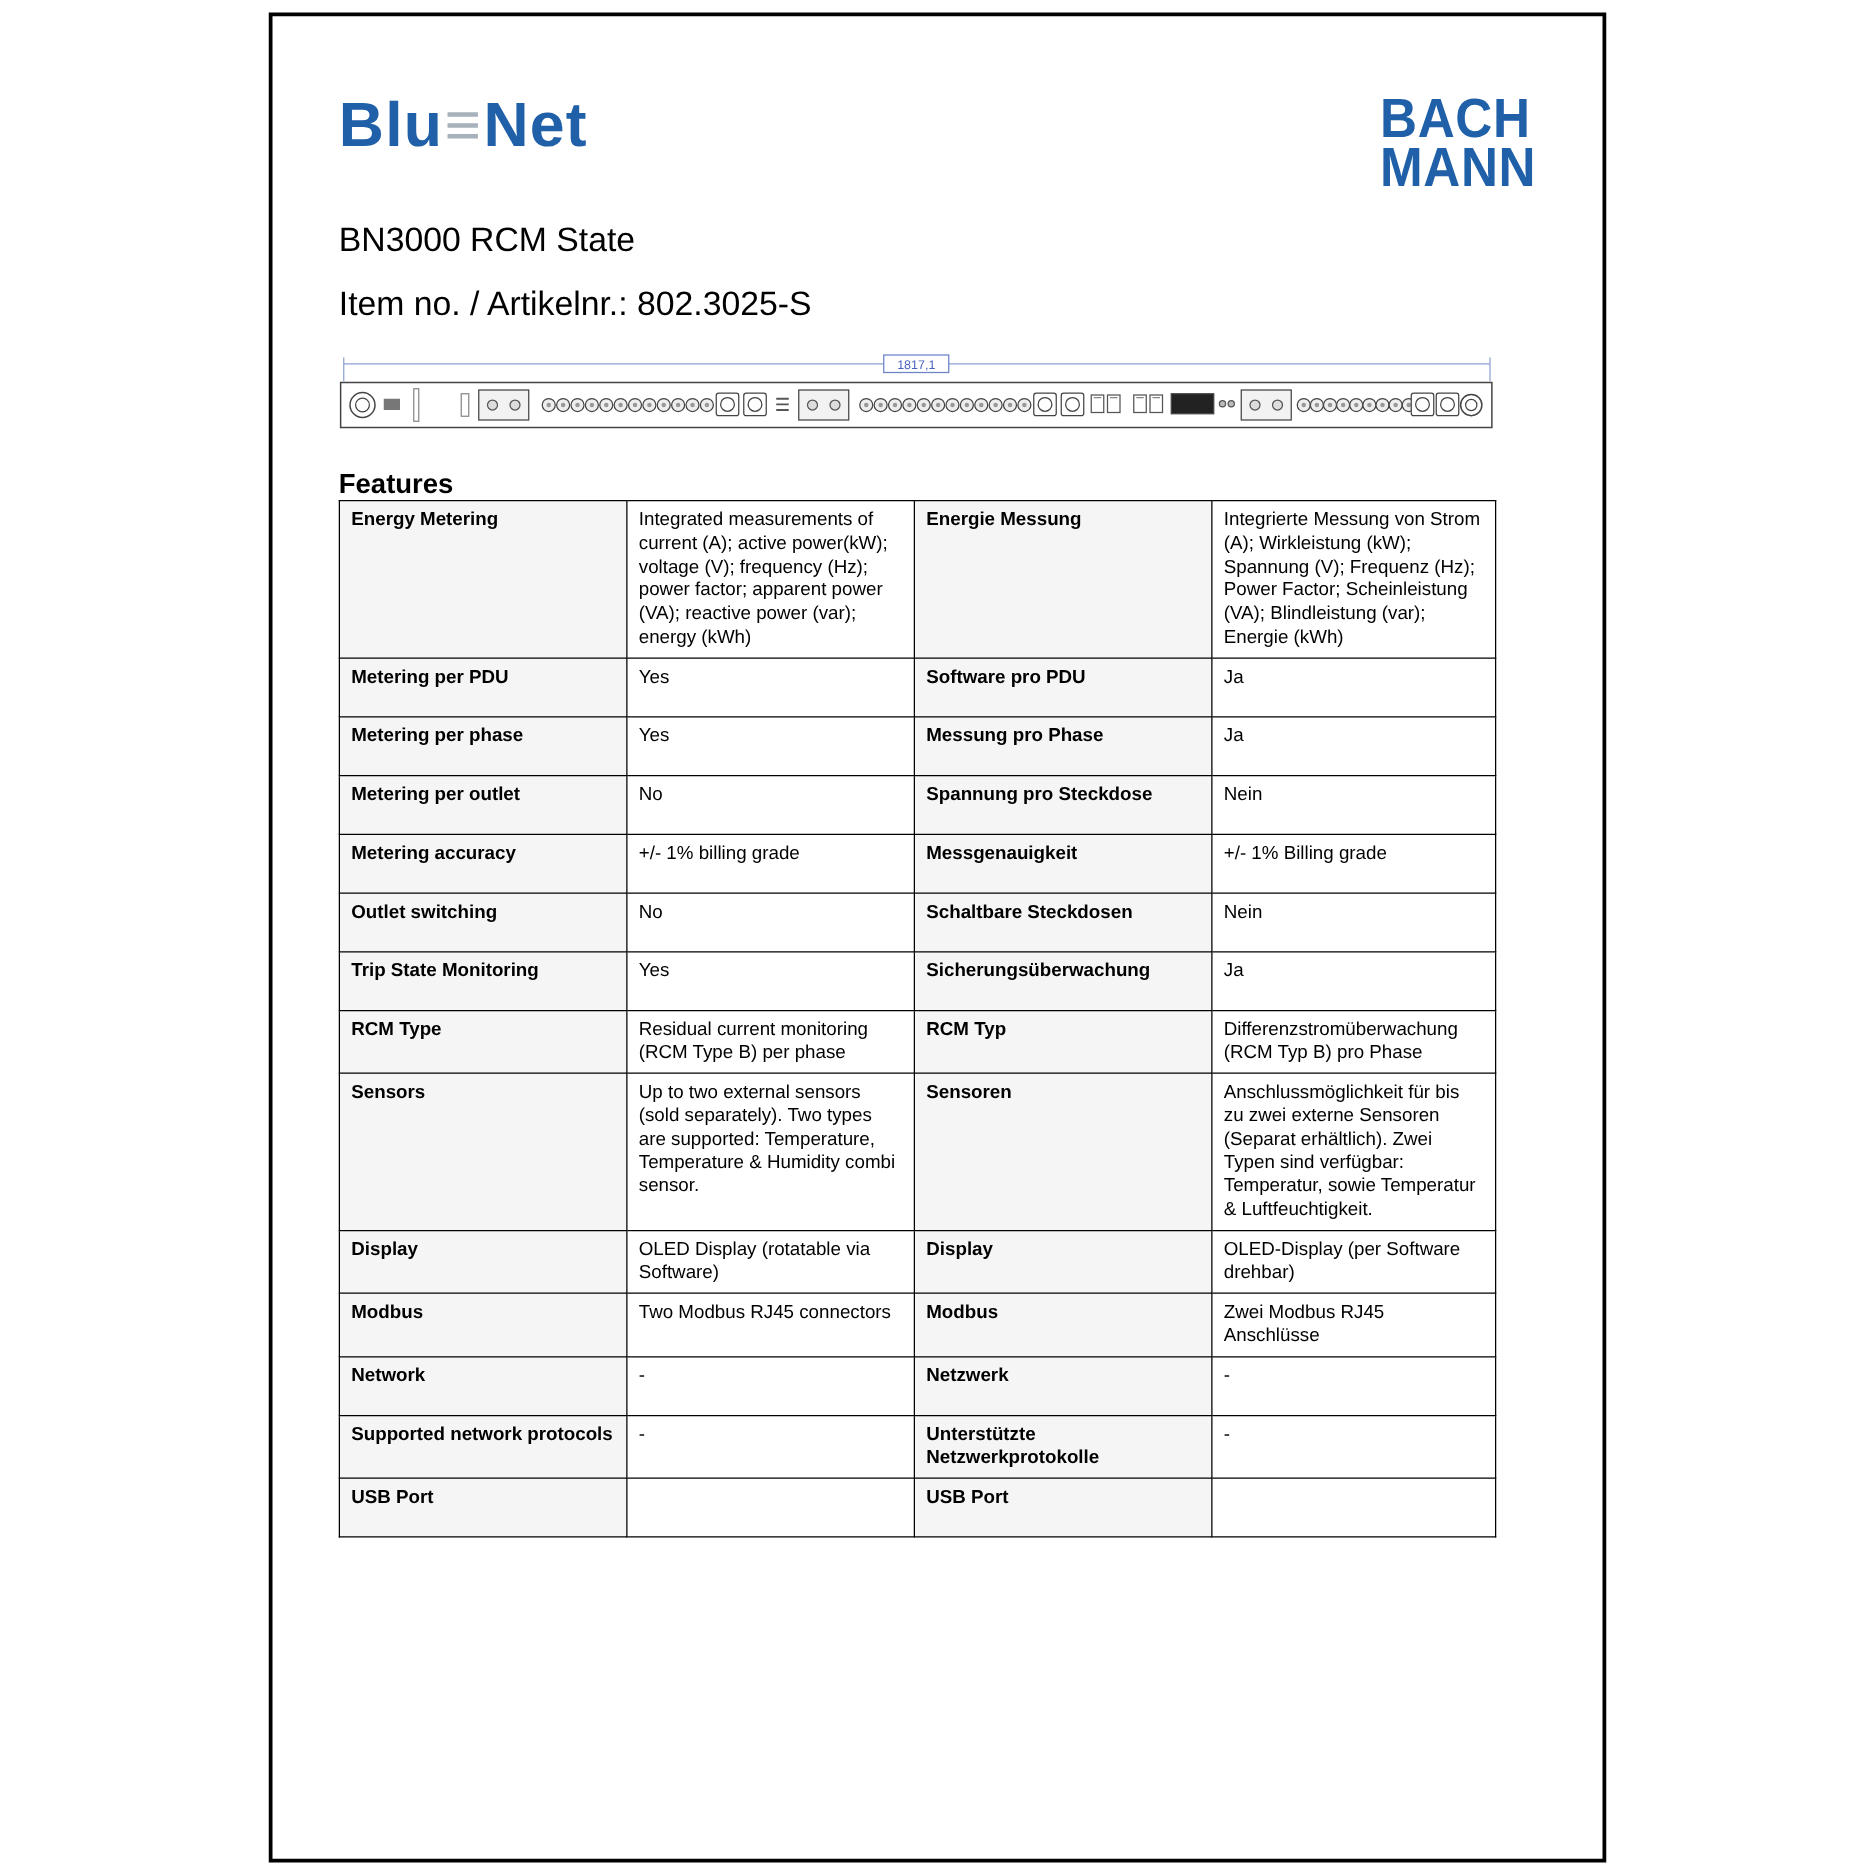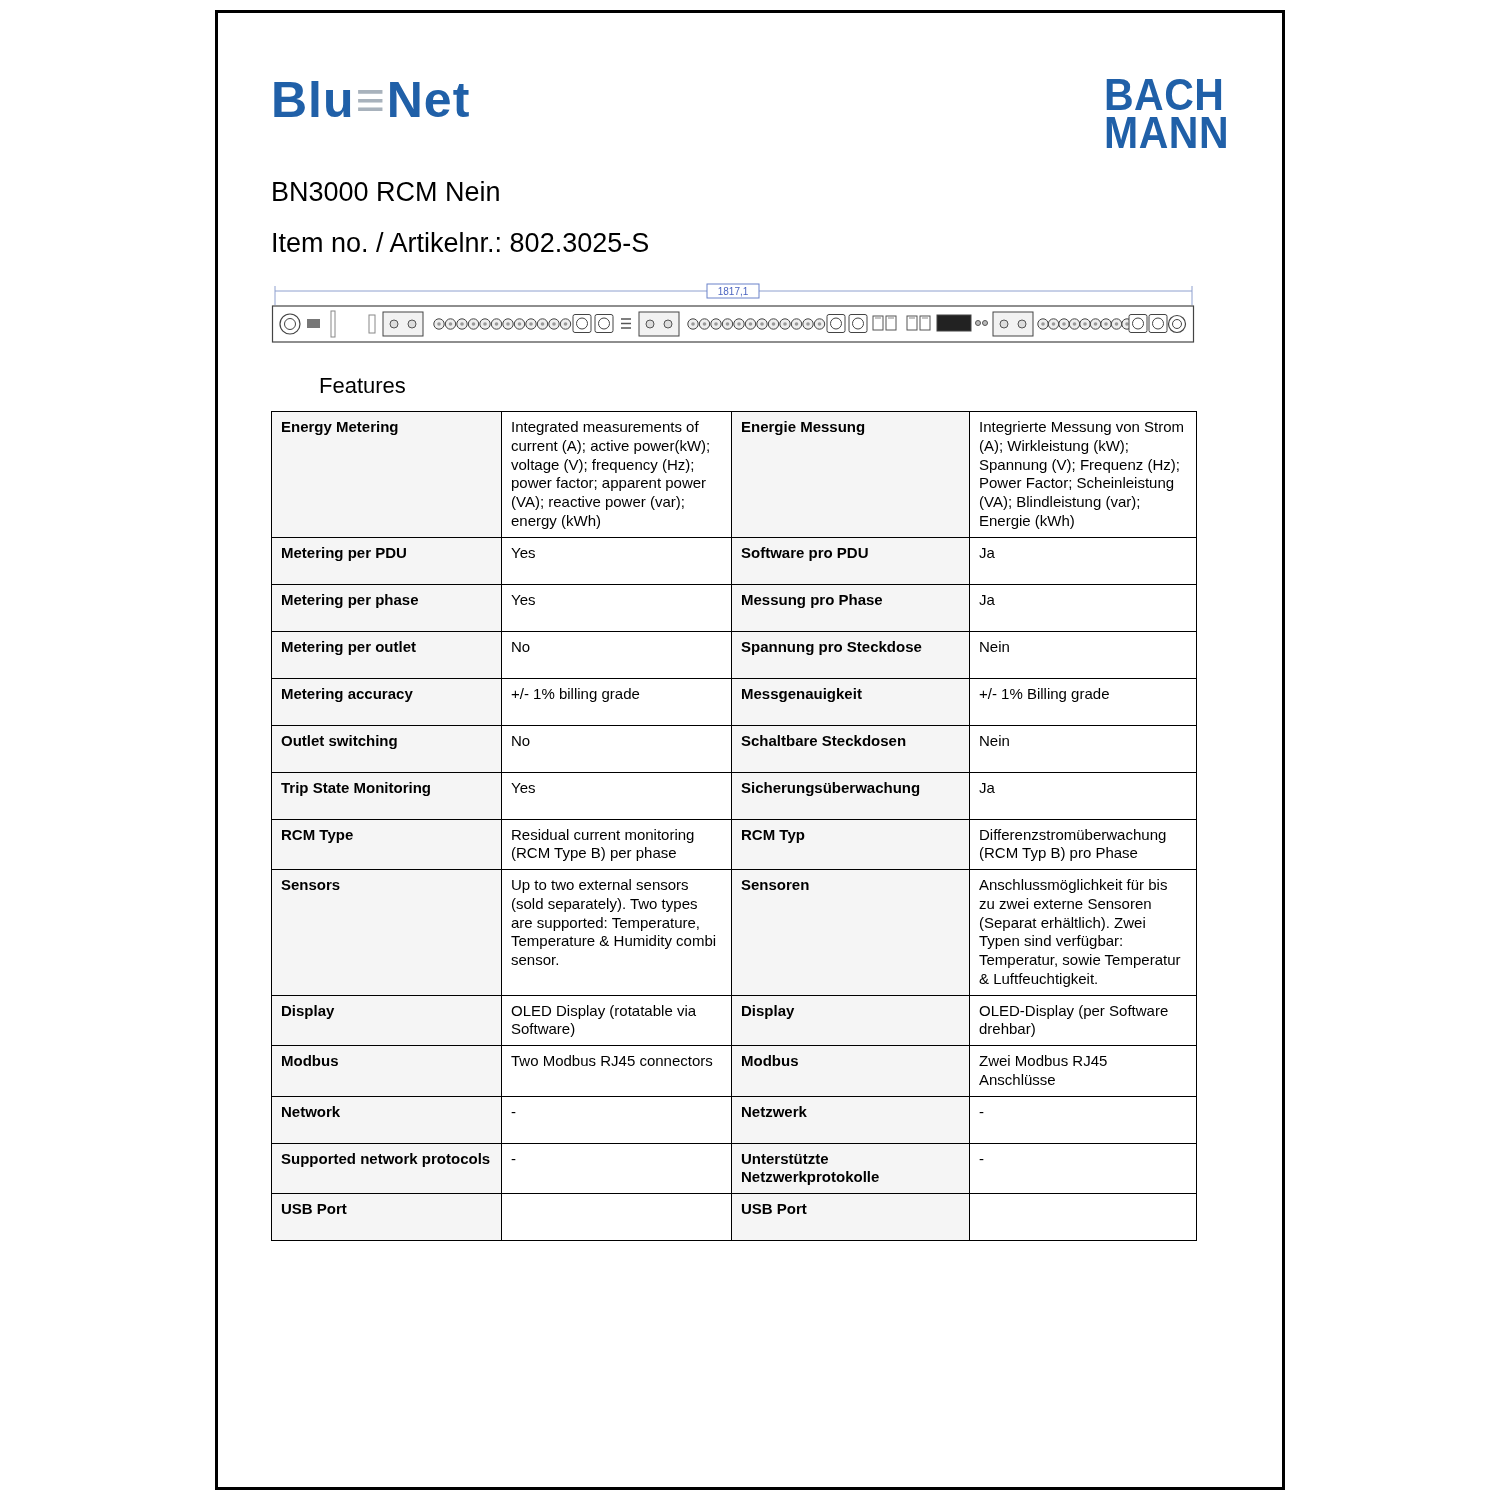--- a/index.html
+++ b/index.html
@@ -7,22 +7,22 @@
   .page{position:absolute;left:215px;top:10px;width:1070px;height:1480px;border:3px solid #000;box-sizing:border-box;background:#fff;}
   .content{padding:0 53px;}
   .logo-row{display:flex;justify-content:space-between;align-items:flex-start;margin-top:62px;}
   .blunet{font-size:50px;font-weight:bold;color:#2060a8;letter-spacing:1px;line-height:1;}
   .blunet .eq{color:#a8b2bc;font-weight:bold;padding:0 1px;}
   .bachmann{color:#2060a8;font-weight:bold;font-size:41px;line-height:.88;text-align:left;letter-spacing:.5px;transform:scaleY(1.08);transform-origin:top;}
   .title{font-size:46px;font-weight:normal;margin-top:52px;letter-spacing:.5px;}
   .subtitle{font-size:27px;margin-top:30px;}
   .itemno{font-size:27px;margin-top:20px;}
   .drawing{margin-top:24px;}
-  .features-heading{font-size:22px;font-weight:normal;margin-top:20px;margin-left:48px;}
-  table.features{border-collapse:collapse;width:925px;margin-top:12px;table-layout:fixed;}
+  .features-heading{font-size:22px;font-weight:bold;margin-top:20px;}
+  table.features{border-collapse:collapse;width:925px;table-layout:fixed;}
   table.features td{border:1px solid #000;vertical-align:top;padding:6px 9px;font-size:15px;line-height:1.25;height:34px;word-wrap:break-word;}
   table.features td.label{font-weight:bold;background:#f5f5f5;}
   .footer{position:absolute;left:69px;right:69px;bottom:52px;font-size:15px;}
   .footer .pageno{position:absolute;left:0;top:0;}
   .footer .center{text-align:center;width:840px;margin:0 auto;}
   .footer .center div{margin-bottom:3px;}
   svg text{font-family:"Liberation Sans",sans-serif;}
 </style>
 </head>
 <body>
@@ -31,21 +31,21 @@
   <div class="content">
 
     <div class="logo-row">
       <div class="blunet"><span>Blu</span><span class="eq">≡</span><span>Net</span></div>
       <div class="bachmann">
         <div>BACH</div>
         <div>MANN</div>
       </div>
     </div>
 
-    <div class="subtitle">BN3000 RCM Nein</div>
+    <div class="subtitle">BN3000 RCM State</div>
     <div class="itemno">Item no. / Artikelnr.: 802.3025-S</div>
 
     <div class="drawing">
       <svg id="pdu-svg" width="925" height="66" viewBox="0 0 925 66">
 
         <g>
           <line x1="4" y1="8" x2="921" y2="8" stroke="#8ea0cf" stroke-width="1"></line>
           <line x1="4" y1="3" x2="4" y2="22" stroke="#8ea0cf" stroke-width="1"></line>
           <line x1="921" y1="3" x2="921" y2="22" stroke="#8ea0cf" stroke-width="1"></line>
           <rect x="436" y="1" width="52" height="14" fill="#ffffff" stroke="#6b82c9" stroke-width="1"></rect>

